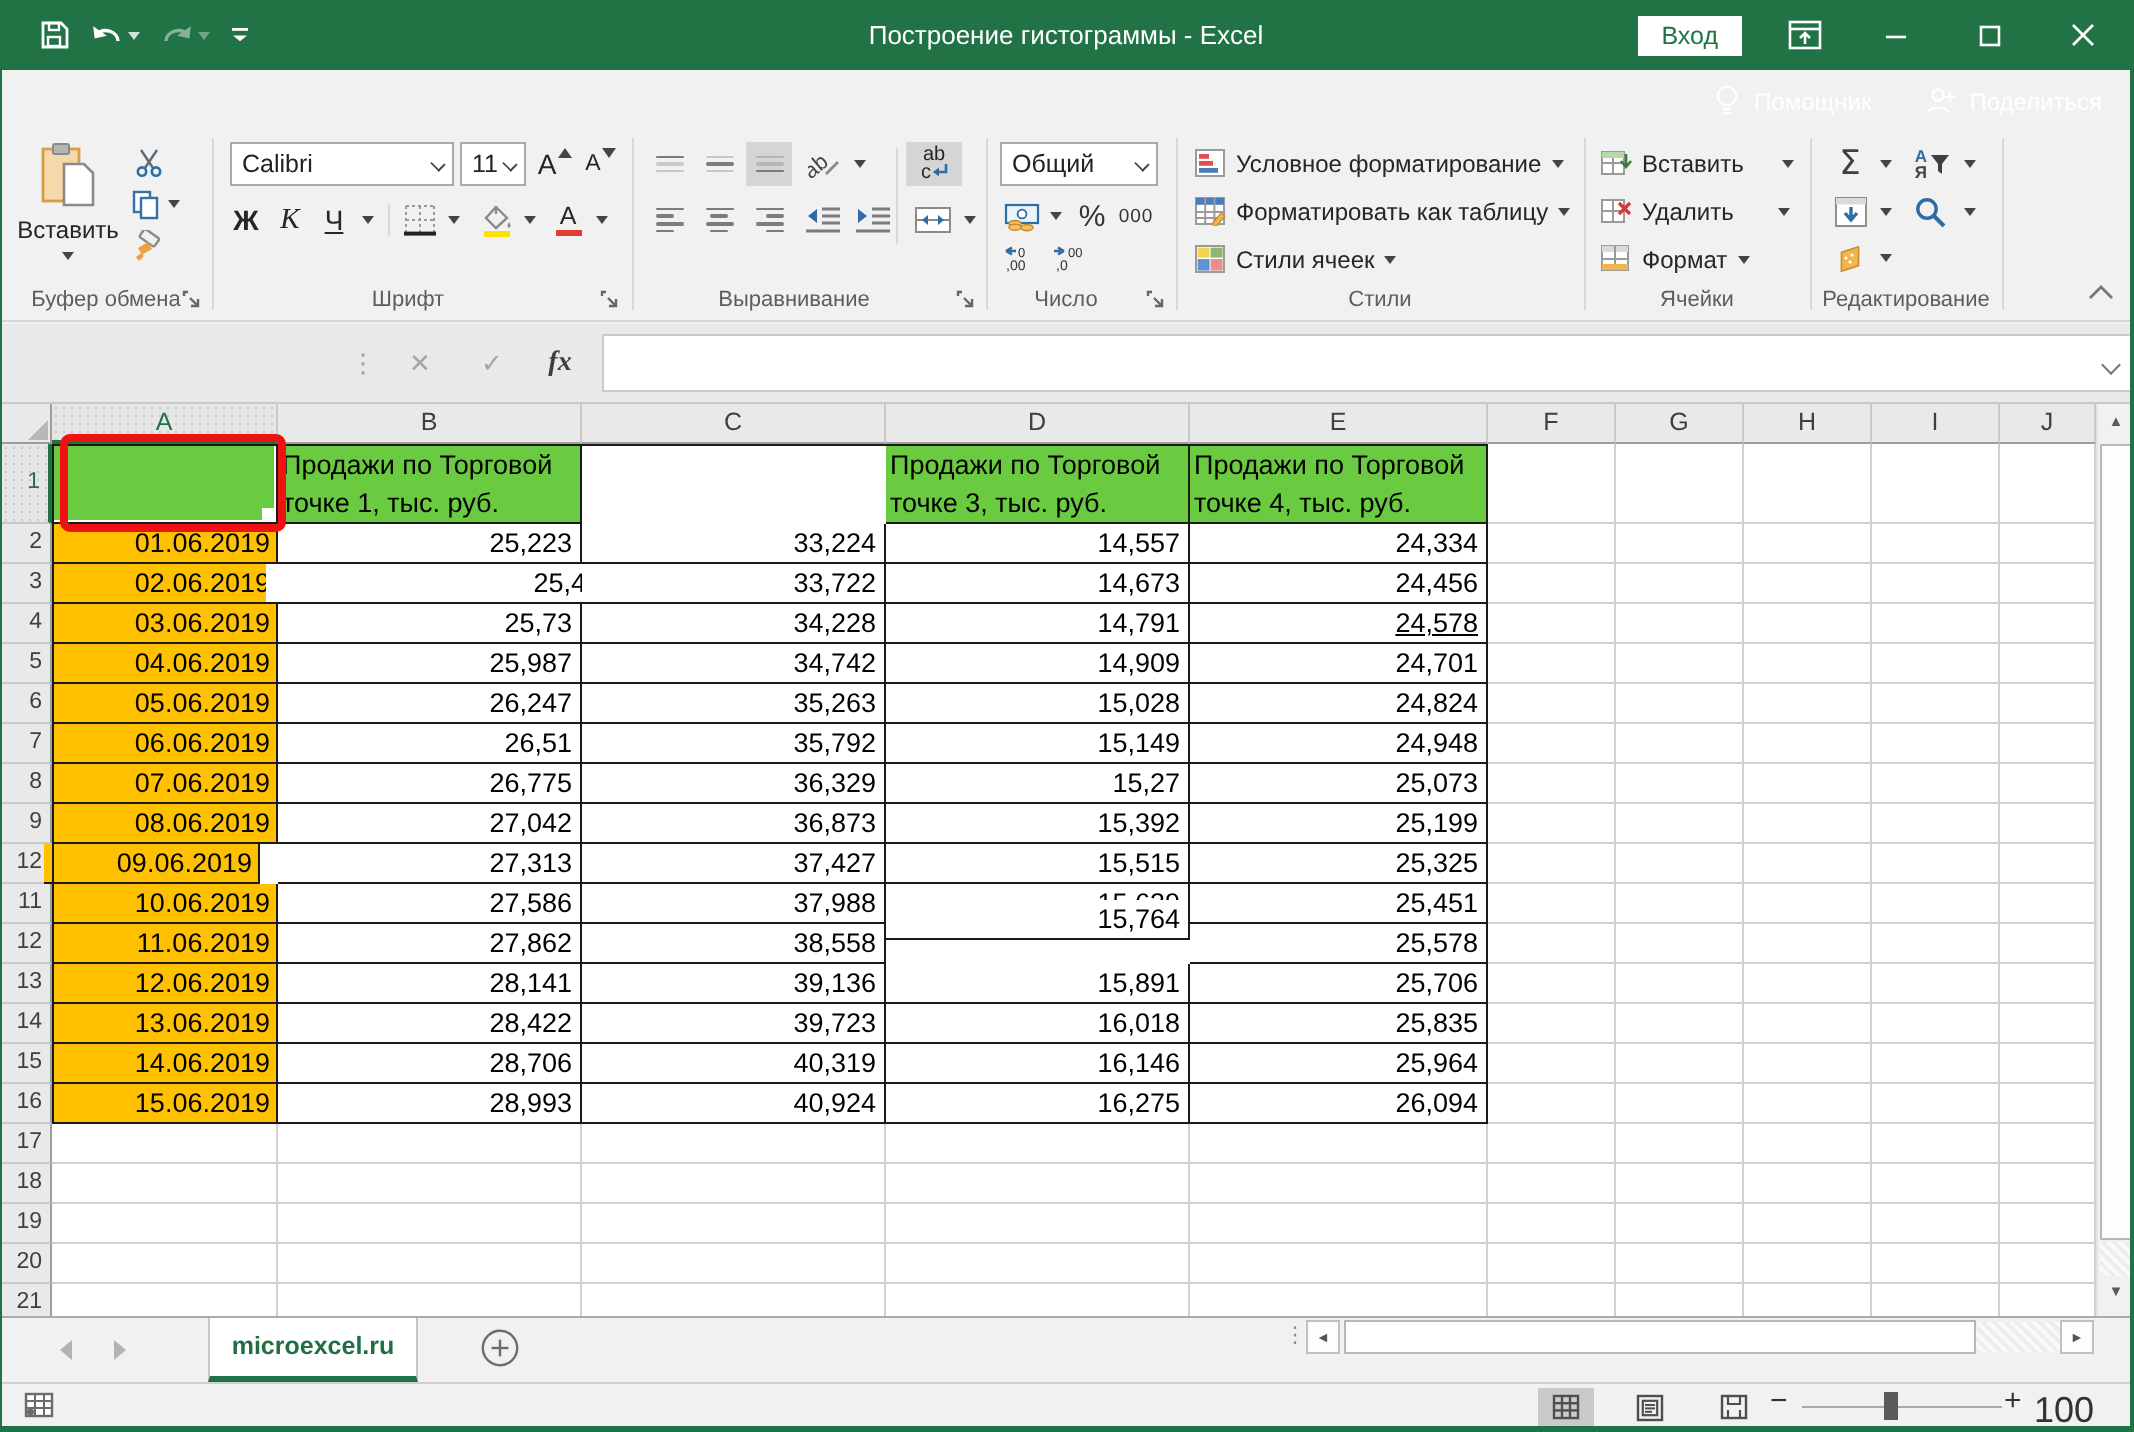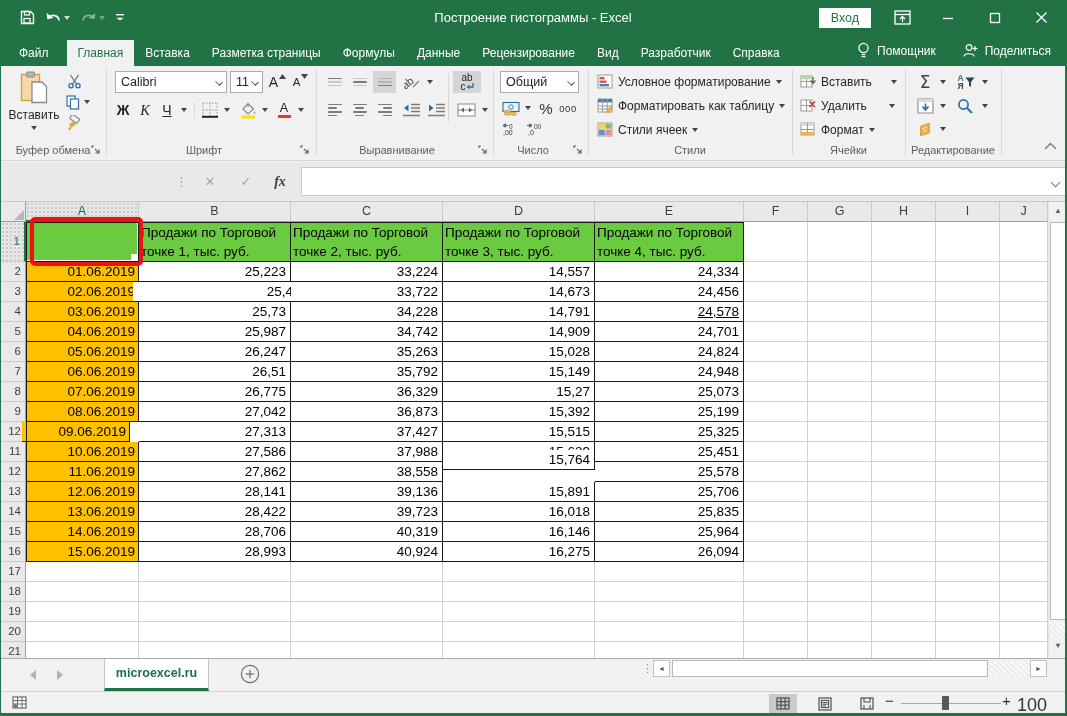--- a/index.html
+++ b/index.html
@@ -162,32 +162,20 @@
       </div>
       <div class="winbtn">
         <svg width="13" height="13" viewBox="0 0 13 13">
             <line x1="1.5" y1="1.5" x2="11.5" y2="11.5" stroke="#fff" stroke-width="1.3"></line>
             <line x1="11.5" y1="1.5" x2="1.5" y2="11.5" stroke="#fff" stroke-width="1.3"></line>
           </svg>
       </div>
     </div>
   </div>
 
-  <div class="tabrow" id="tabrow">
-      <div class="rtab file">Файл</div>
-      <div class="rtab active">Главная</div>
-      <div class="rtab">Вставка</div>
-      <div class="rtab">Разметка страницы</div>
-      <div class="rtab">Формулы</div>
-      <div class="rtab">Данные</div>
-      <div class="rtab">Рецензирование</div>
-      <div class="rtab">Вид</div>
-      <div class="rtab">Разработчик</div>
-      <div class="rtab">Справка</div>
-    </div>
   <div class="tabrow-right">
     <div class="tabrow-extra">
       <svg width="13" height="17" viewBox="0 0 13 17">
           <circle cx="6.5" cy="6" r="4.6" fill="none" stroke="#fff" stroke-width="1.2"></circle>
           <line x1="4.6" y1="12.6" x2="8.4" y2="12.6" stroke="#fff" stroke-width="1.2"></line>
           <line x1="4.6" y1="14.6" x2="8.4" y2="14.6" stroke="#fff" stroke-width="1.2"></line>
         </svg>
       <span>Помощник</span>
     </div>
     <div class="tabrow-extra">
@@ -647,23 +635,20 @@
       <div class="rh" style="left: 0px; top: 360px; width: 25px; height: 20px; line-height: 19px;">17</div>
       <div class="rh" style="left: 0px; top: 380px; width: 25px; height: 20px; line-height: 19px;">18</div>
       <div class="rh" style="left: 0px; top: 400px; width: 25px; height: 20px; line-height: 19px;">19</div>
       <div class="rh" style="left: 0px; top: 420px; width: 25px; height: 20px; line-height: 19px;">20</div>
       <div class="rh" style="left: 0px; top: 440px; width: 25px; height: 20px; line-height: 19px;">21</div>
       <div class="cell tb green" style="left: 25px; top: 20px; width: 113px; height: 40px; box-shadow: rgb(255, 255, 255) -1px -1px 0px inset;">
         <div class="a1fill"></div>
       </div>
       <div class="cell tb green" style="left: 138px; top: 20px; width: 152px; height: 40px;">
         <span class="wrap">Продажи по Торговой точке 1, тыс. руб.</span>
-      </div>
-      <div class="cell tb green" style="left: 290px; top: 20px; width: 152px; height: 40px;">
-        <span class="wrap">Продажи по Торговой точке 2, тыс. руб.</span>
       </div>
       <div class="cell tb green" style="left: 442px; top: 20px; width: 152px; height: 40px;">
         <span class="wrap">Продажи по Торговой точке 3, тыс. руб.</span>
       </div>
       <div class="cell tb green" style="left: 594px; top: 20px; width: 149px; height: 40px;">
         <span class="wrap">Продажи по Торговой точке 4, тыс. руб.</span>
       </div>
       <div class="cell" style="left: 743px; top: 20px; width: 64px; height: 40px;"></div>
       <div class="cell" style="left: 807px; top: 20px; width: 64px; height: 40px;"></div>
       <div class="cell" style="left: 871px; top: 20px; width: 64px; height: 40px;"></div>

